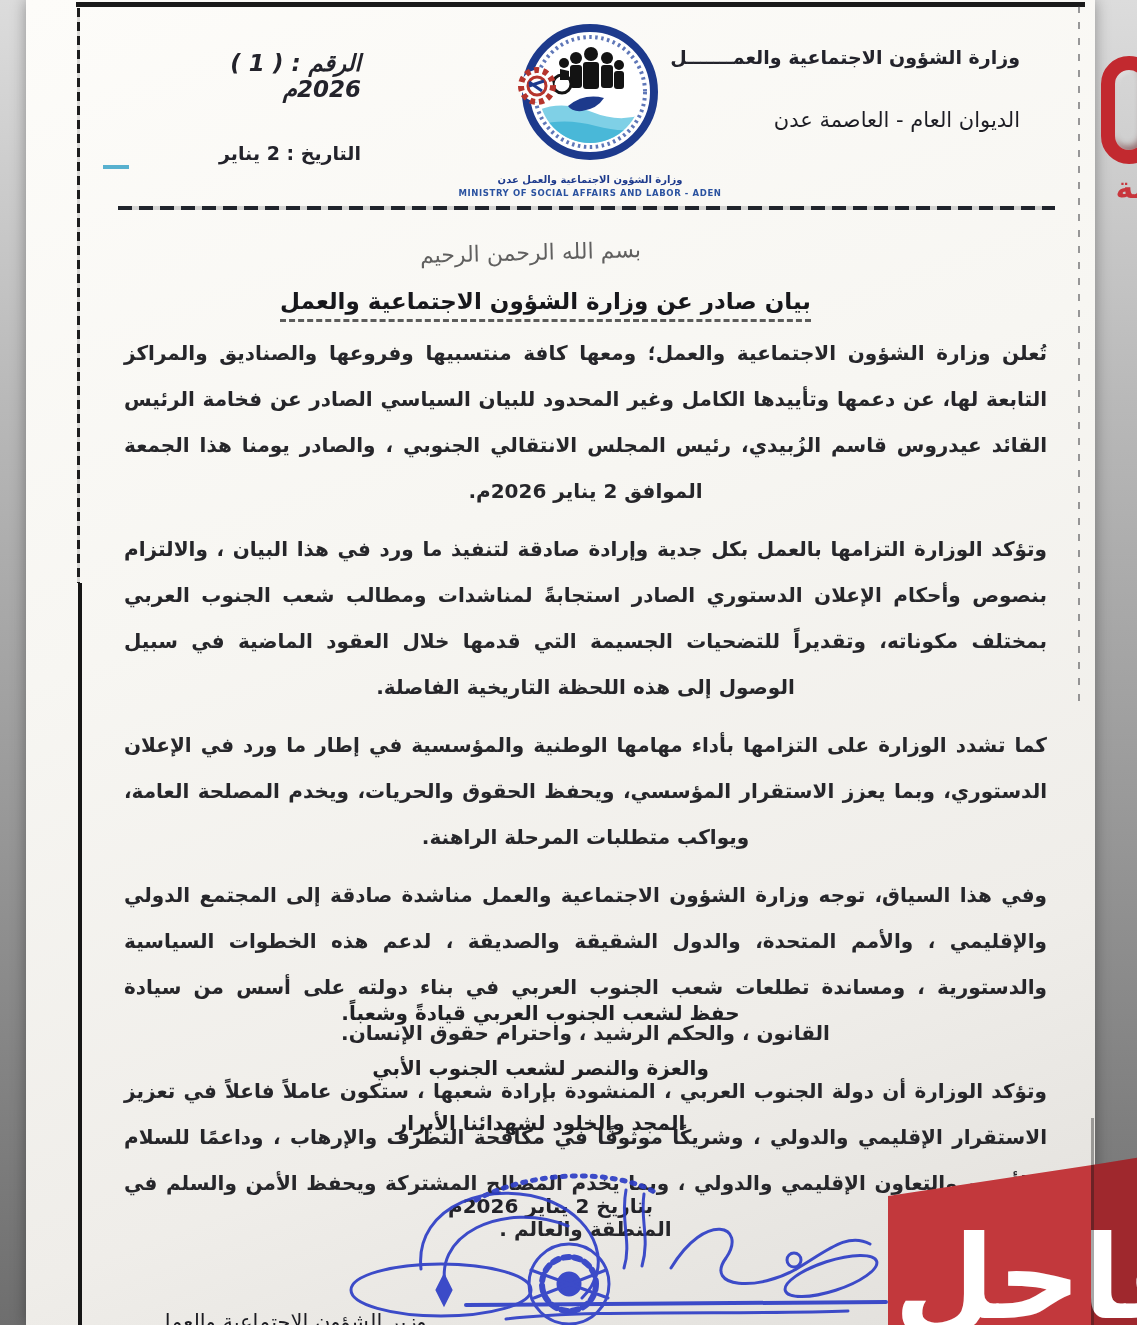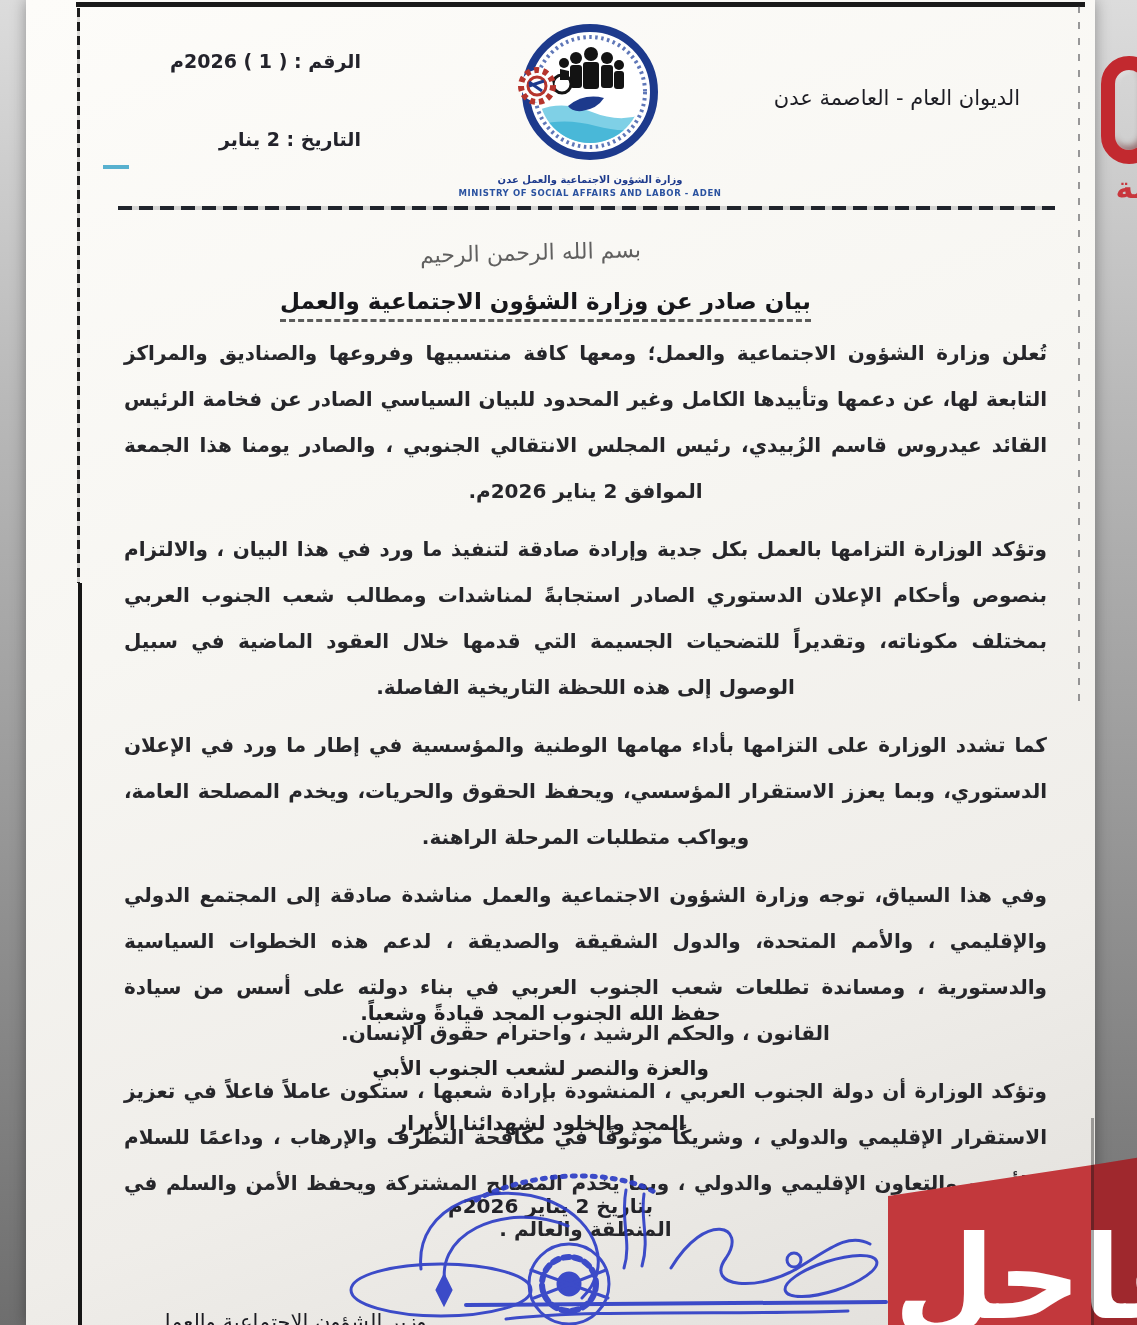--- a/index.html
+++ b/index.html
@@ -26,22 +26,22 @@
     background:repeating-linear-gradient(180deg, rgba(55,55,60,.5) 0 7px, transparent 7px 16px); }
   .blue-mark{ position:absolute; left:77px; top:165px; width:26px; height:4px; background:#2f9fc4; opacity:.8; }
   .page-edge-line{ position:absolute; left:1091px; top:1118px; width:3px; height:207px;
     background:rgba(25,25,25,.38); z-index:6; }
 
   
   .hdr-right{ position:absolute; right:75px; top:46px; direction:rtl; text-align:right; color:#23232b; }
   .hdr-ministry{ font-size:19px; font-weight:bold; letter-spacing:.3px; }
   .hdr-office{ font-size:21px; font-weight:normal; margin-top:40px; letter-spacing:.5px; color:#1d1d24; }
   .hdr-left{ position:absolute; left:120px; top:50px; width:215px; direction:rtl; text-align:right; color:#23232b; }
-  .hdr-number{ font-size:19px; font-weight:bold; }
-  .hdr-date{ font-size:19px; font-weight:bold; margin-top:56px; }
+  .hdr-number{ font-size:23px; font-weight:bold;font-style:italic; }
+  .hdr-date{ font-size:19px; font-weight:bold; margin-top:40px; }
 
   .emblem-wrap{ position:absolute; left:424px; top:22px; width:280px; text-align:center; }
   .emblem-caption-ar{ font-size:10px; font-weight:bold; color:#1d3a8c; margin-top:2px; direction:rtl; }
   .emblem-caption-en{ font-size:8.5px; font-weight:bold; color:#2a52a0; letter-spacing:.6px; margin-top:3px; }
 
   .separator{ position:absolute; left:92px; right:40px; top:206px; height:4px;
     background:repeating-linear-gradient(90deg,#20242c 0 14px, rgba(32,36,44,.18) 14px 21px); }
 
   .basmala{ position:absolute; left:0; right:60px; top:240px; text-align:center;
     font-size:22px; color:#3a3a3a; opacity:.8; transform:rotate(-1.5deg); direction:rtl; }
@@ -95,20 +95,21 @@
 
   <div class="page">
 
     <div class="border-top"></div>
     <div class="border-left-dashed"></div>
     <div class="border-left-solid"></div>
     <div class="border-right-dashed"></div>
     <div class="blue-mark"></div>
 
     <div class="hdr-right">
+      <div class="hdr-ministry">وزارة الشؤون الاجتماعية والعمـــــــل</div>
       <div class="hdr-office">الديوان العام - العاصمة عدن</div>
     </div>
 
     <div class="hdr-left">
       <div class="hdr-number">الرقم : ( 1 ) 2026م</div>
       <div class="hdr-date">التاريخ : 2 يناير</div>
     </div>
 
     <div class="emblem-wrap">
       <svg width="160" height="146" viewBox="0 0 160 146">
@@ -155,21 +156,21 @@
 
     <div class="body-text">
       <p>تُعلن وزارة الشؤون الاجتماعية والعمل؛ ومعها كافة منتسبيها وفروعها والصناديق والمراكز التابعة لها، عن دعمها وتأييدها الكامل وغير المحدود للبيان السياسي الصادر عن فخامة الرئيس القائد عيدروس قاسم الزُبيدي، رئيس المجلس الانتقالي الجنوبي ، والصادر يومنا هذا الجمعة الموافق 2 يناير 2026م.</p>
       <p>وتؤكد الوزارة التزامها بالعمل بكل جدية وإرادة صادقة لتنفيذ ما ورد في هذا البيان ، والالتزام بنصوص وأحكام الإعلان الدستوري الصادر استجابةً لمناشدات ومطالب شعب الجنوب العربي بمختلف مكوناته، وتقديراً للتضحيات الجسيمة التي قدمها خلال العقود الماضية في سبيل الوصول إلى هذه اللحظة التاريخية الفاصلة.</p>
       <p>كما تشدد الوزارة على التزامها بأداء مهامها الوطنية والمؤسسية في إطار ما ورد في الإعلان الدستوري، وبما يعزز الاستقرار المؤسسي، ويحفظ الحقوق والحريات، ويخدم المصلحة العامة، ويواكب متطلبات المرحلة الراهنة.</p>
       <p>وفي هذا السياق، توجه وزارة الشؤون الاجتماعية والعمل مناشدة صادقة إلى المجتمع الدولي والإقليمي ، والأمم المتحدة، والدول الشقيقة والصديقة ، لدعم هذه الخطوات السياسية والدستورية ، ومساندة تطلعات شعب الجنوب العربي في بناء دولته على أسس من سيادة القانون ، والحكم الرشيد ، واحترام حقوق الإنسان.</p>
       <p>وتؤكد الوزارة أن دولة الجنوب العربي ، المنشودة بإرادة شعبها ، ستكون عاملاً فاعلاً في تعزيز الاستقرار الإقليمي والدولي ، وشريكًا موثوقًا في مكافحة التطرف والإرهاب ، وداعمًا للسلام والأمن ، والتعاون الإقليمي والدولي ، وبما يخدم المصالح المشتركة ويحفظ الأمن والسلم في المنطقة والعالم .</p>
     </div>
 
     <div class="closing">
-      <div>حفظ الله الجنوب المجد قيادةً وشعباً.</div>
+      <div>حفظ لشعب الجنوب العربي قيادةً وشعباً.</div>
       <div>والعزة والنصر لشعب الجنوب الأبي</div>
       <div>المجد والخلود لشهدائنا الأبرار</div>
     </div>
 
     <div class="issued-date">بتاريخ 2 يناير 2026م</div>
 
     <div class="sig-title">وزير الشؤون الاجتماعية والعمل</div>
 
     <svg class="stamp" width="600" height="153" viewBox="0 0 600 153">
       <g stroke="#2e3ec6" fill="none" stroke-width="3" stroke-linecap="round">

